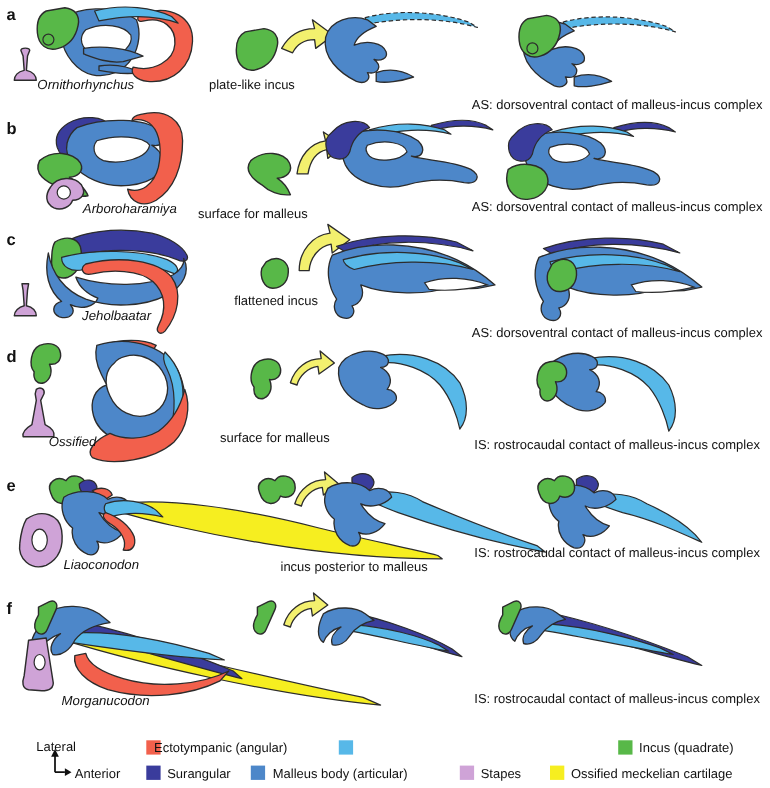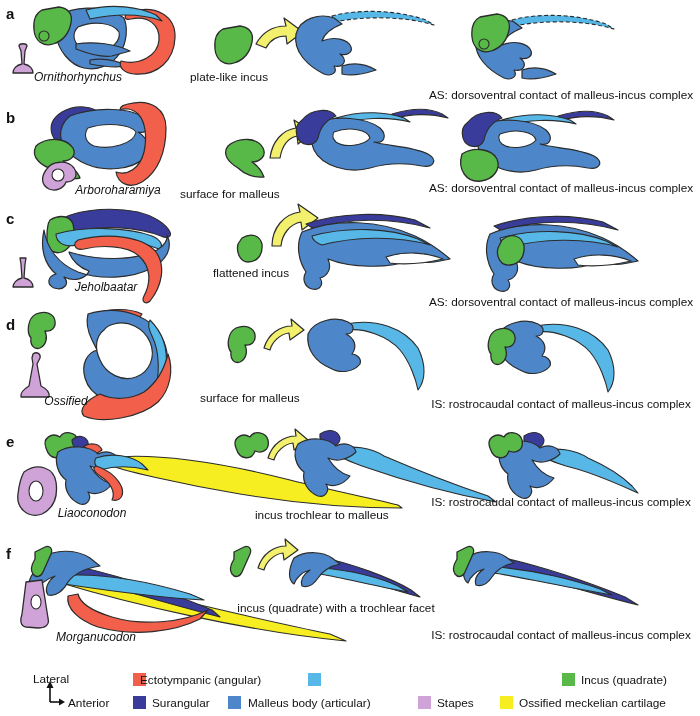--- a/index.html
+++ b/index.html
@@ -202,26 +202,25 @@
   <div class="t" style="left:213px;top:266px">flattened incus</div>
   <div class="t capc" style="left:561px;top:295px">AS: dorsoventral contact of malleus-incus complex</div>
 
   <div class="t letter" style="left:6px;top:315px">d</div>
   <div class="t taxon" style="left:66px;top:394px">Ossified</div>
   <div class="t" style="left:200px;top:391px">surface for malleus</div>
   <div class="t capc" style="left:561px;top:397px">IS: rostrocaudal contact of malleus-incus complex</div>
 
   <div class="t letter" style="left:6px;top:432px">e</div>
   <div class="t taxon" style="left:92px;top:506px">Liaoconodon</div>
-  <div class="t" style="left:255px;top:508px">incus trochlear to malleus</div>
+  <div class="t" style="left:255px;top:508px">incus posterior to malleus</div>
   <div class="t capc" style="left:561px;top:495px">IS: rostrocaudal contact of malleus-incus complex</div>
 
   <div class="t letter" style="left:6px;top:544px">f</div>
   <div class="t taxon" style="left:96px;top:630px">Morganucodon</div>
-  <div class="t capc" style="left:336px;top:601px">incus (quadrate) with a trochlear facet</div>
   <div class="t capc" style="left:561px;top:628px">IS: rostrocaudal contact of malleus-incus complex</div>
 
   <div class="t" style="left:33px;top:672px">Lateral</div>
   <div class="t" style="left:68px;top:696px">Anterior</div>
 
   <div class="leg-sw" style="left: 133px; top: 673px; background: rgb(242, 96, 76);"></div>
   <div class="t" style="left:140px;top:673px">Ectotympanic (angular)</div>
   <div class="leg-sw" style="left: 308px; top: 673px; background: rgb(87, 184, 232);"></div>
   <div class="leg-sw" style="left: 562px; top: 673px; background: rgb(88, 184, 72);"></div>
   <div class="t" style="left:581px;top:673px">Incus (quadrate)</div>

